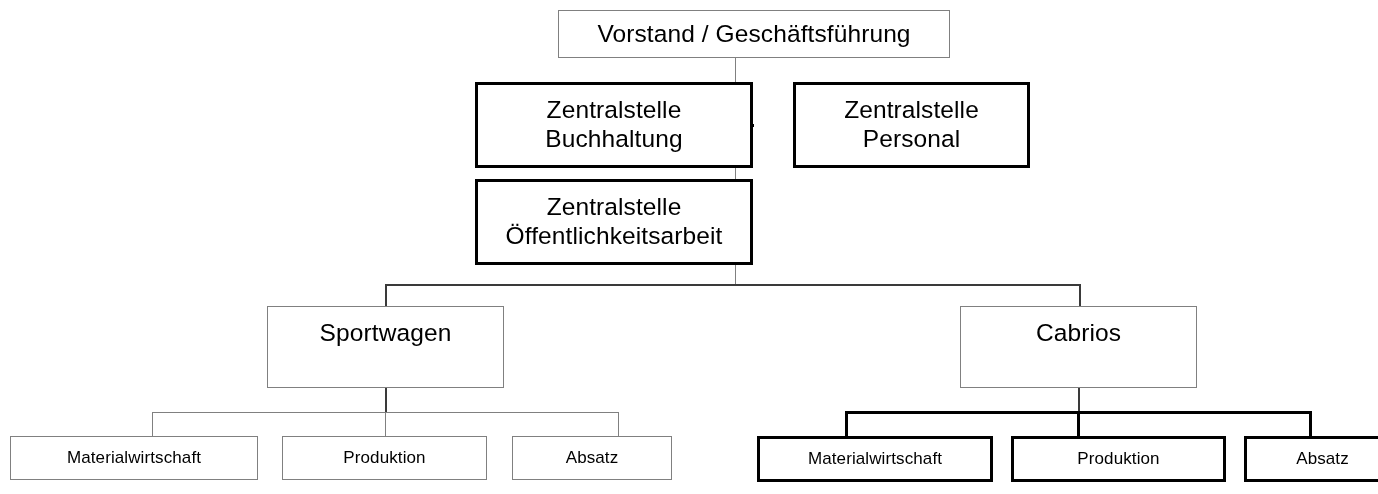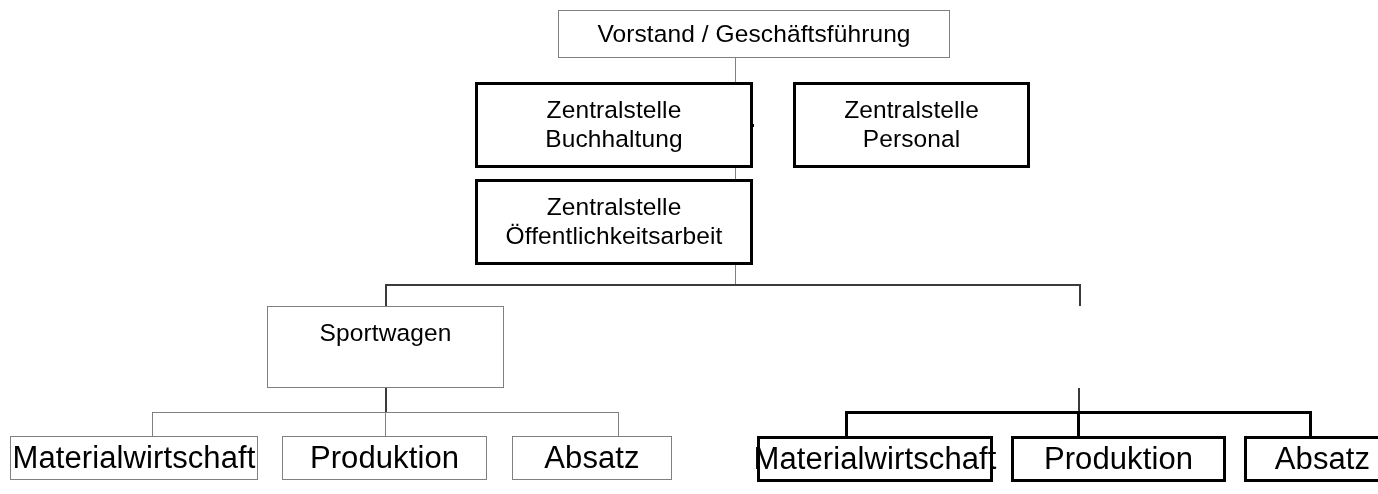--- a/index.html
+++ b/index.html
@@ -38,21 +38,21 @@
     display: block;
     white-space: pre-line;
     letter-spacing: 0.1px;
   }
 
   
   .node.v-center { align-items: center; }
   .node.v-top    { align-items: flex-start; }
 
   .fs-24 { font-size: 24.5px; }
-  .fs-23 { font-size: 31px; }
+  .fs-23 { font-size: 17px; }
 
   
   .edge {
     position: absolute;
     z-index: 1;
   }
   .edge.h-thin { height: 1px; background: #808080; }
   .edge.v-thin { width: 1px;  background: #808080; }
   .edge.h-mid  { height: 2px; background: #3a3a3a; }
   .edge.v-mid  { width: 2px;  background: #3a3a3a; }
@@ -104,20 +104,23 @@
 
   <div class="node thick v-center fs-24" style="left:434px; top:179px; width:278px; height:86px;">
     <span class="label">Zentralstelle
 Öffentlichkeitsarbeit</span>
   </div>
 
   <div class="node thin v-top fs-24" style="left:267px; top:306px; width:237px; height:82px; padding-top:12px;">
     <span class="label">Sportwagen</span>
   </div>
 
+  <div class="node thin v-top fs-24" style="left:960px; top:306px; width:237px; height:82px; padding-top:12px;">
+    <span class="label">Cabrios</span>
+  </div>
 
   <div class="node thin v-center fs-23" style="left:10px; top:436px; width:248px; height:44px;">
     <span class="label">Materialwirtschaft</span>
   </div>
 
   <div class="node thin v-center fs-23" style="left:282px; top:436px; width:205px; height:44px;">
     <span class="label">Produktion</span>
   </div>
 
   <div class="node thin v-center fs-23" style="left:512px; top:436px; width:160px; height:44px;">

